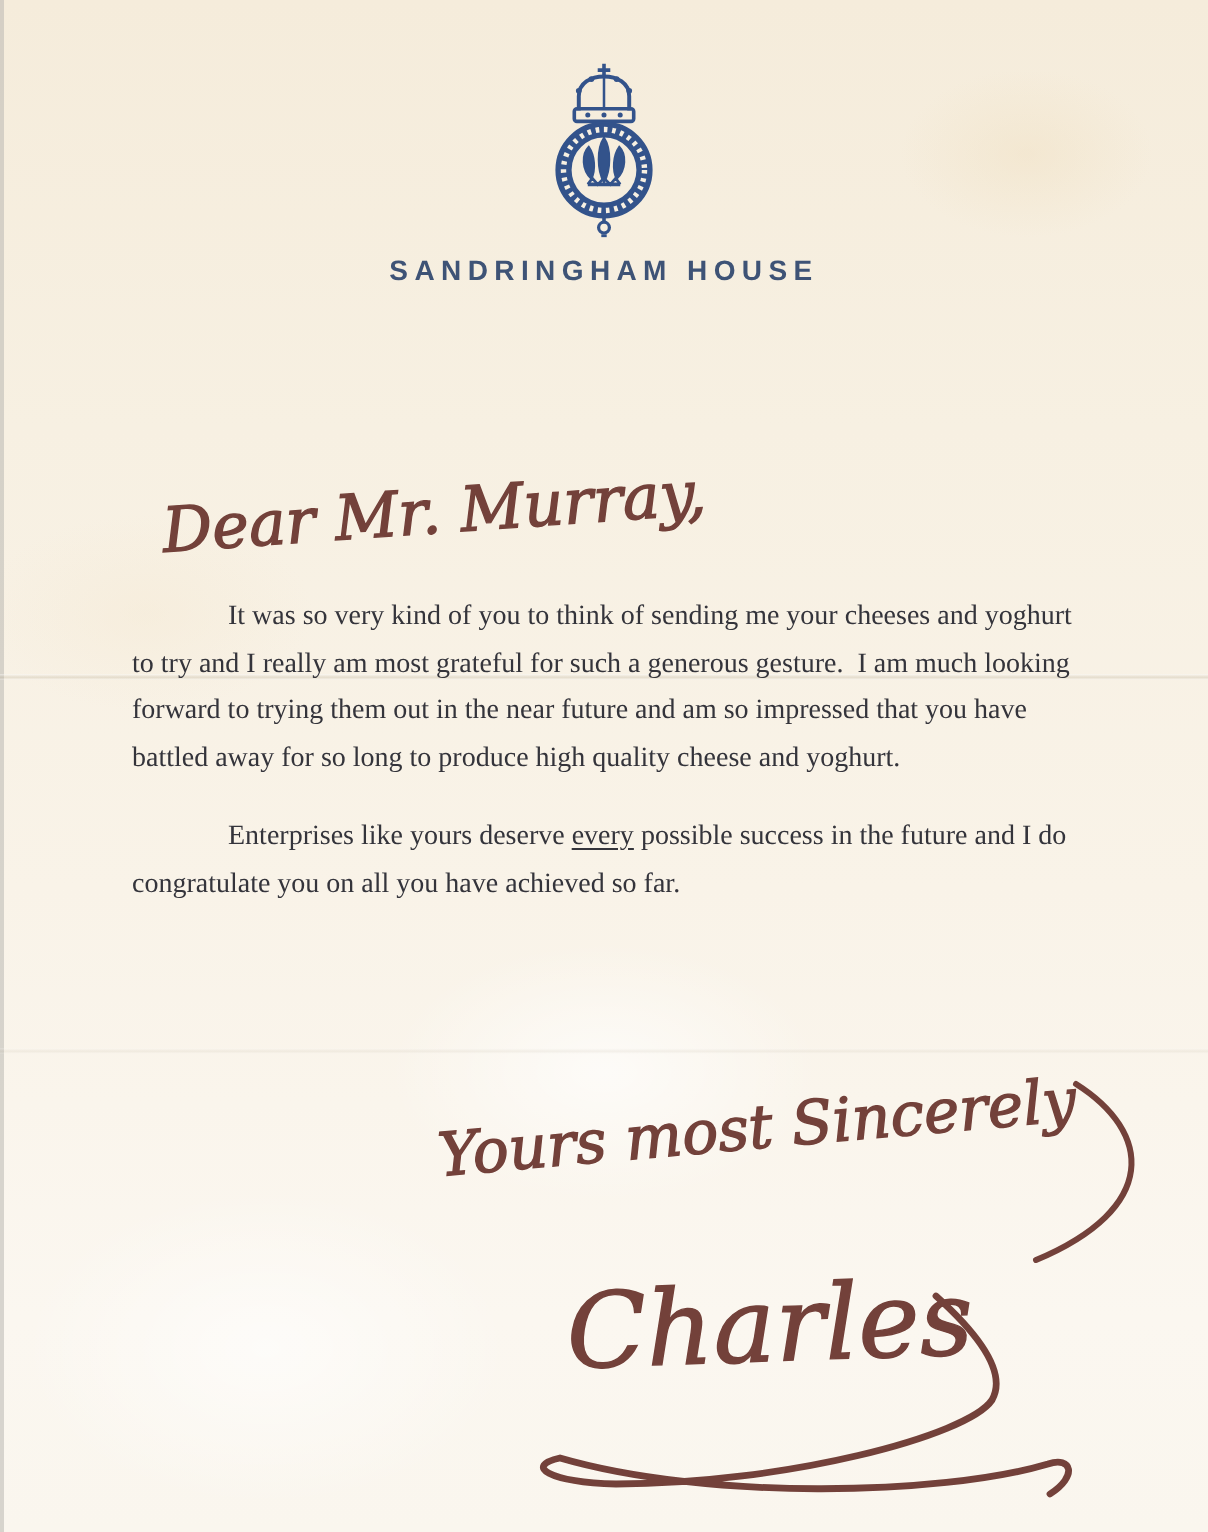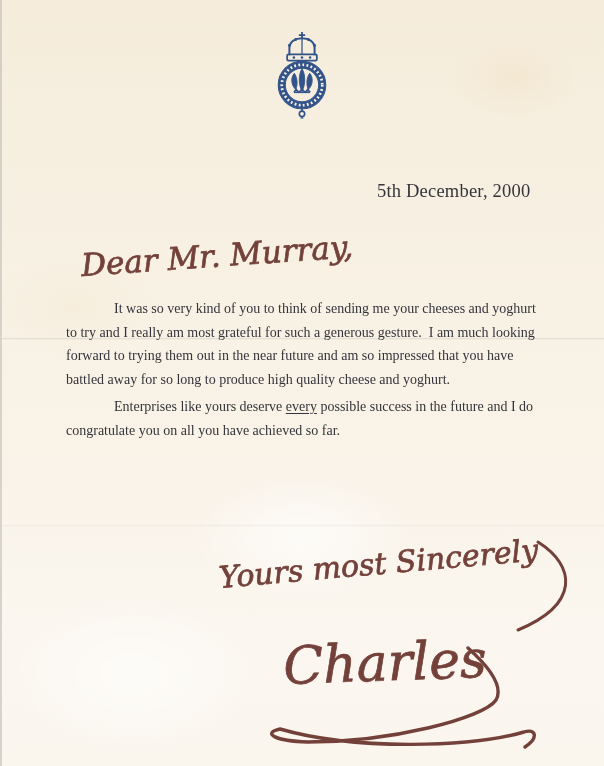--- a/index.html
+++ b/index.html
@@ -51,21 +51,21 @@
   }
 
   .body-text {
     position: absolute; left: 66px; top: 297px; width: 484px;
     font-size: 14px; line-height: 23.5px;
     color: var(--body-ink, #34343b);
   }
   .body-text p {
     margin: 0; text-indent: 48px; white-space: pre-wrap;
   }
-  .body-text p + p { margin-top: 4px; }
+  .body-text p + p { margin-top: 16px; }
   .uline { text-decoration: underline; text-underline-offset: 2px; }
 
   .hand { position: absolute; }
   .hand text {
     font-family: "DejaVu Serif", serif;
     font-style: italic;
     fill: var(--hand-ink, #73413a);
     stroke: var(--hand-ink, #73413a);
     stroke-width: 0.7;
     paint-order: stroke;
@@ -121,22 +121,22 @@
 
       <path d="M31 68 l2.5 -3.5 l3 3.5 l3.5 -3.5 l3.5 3.5 l3 -3.5 l2.5 3.5" stroke-width="1.5"></path>
       <path d="M31 68 h18" stroke-width="2"></path>
 
       <path d="M40 86 v3" stroke-width="2"></path>
       <circle cx="40" cy="92" r="3" stroke-width="1.8"></circle>
       <path d="M38.5 96.5 h3" stroke-width="1.6"></path>
     </g>
   </svg>
 
+  <div class="letterhead">SANDRINGHAM HOUSE</div>
 
-  <div class="date">5th December, 2000</div>
 
   <svg class="hand salutation-svg" width="310" height="92" viewBox="0 0 310 92" role="img" aria-label="Dear Mr. Murray,">
     <text x="18" y="50" font-size="31" transform="rotate(-4 18 50)">Dear Mr. Murray,</text>
   </svg>
 
   <div class="body-text">
     <p><span>It was so very kind of you to think of sending me your cheeses and yoghurt to try and I really am most grateful for such a generous gesture.  I am much looking forward to trying them out in the near future and am so impressed that you have battled away for so long to produce high quality cheese and yoghurt.</span></p>
     <p><span>Enterprises like yours deserve </span><span class="uline">every</span><span> possible success in the future and I do congratulate you on all you have achieved so far.</span></p>
   </div>
 

